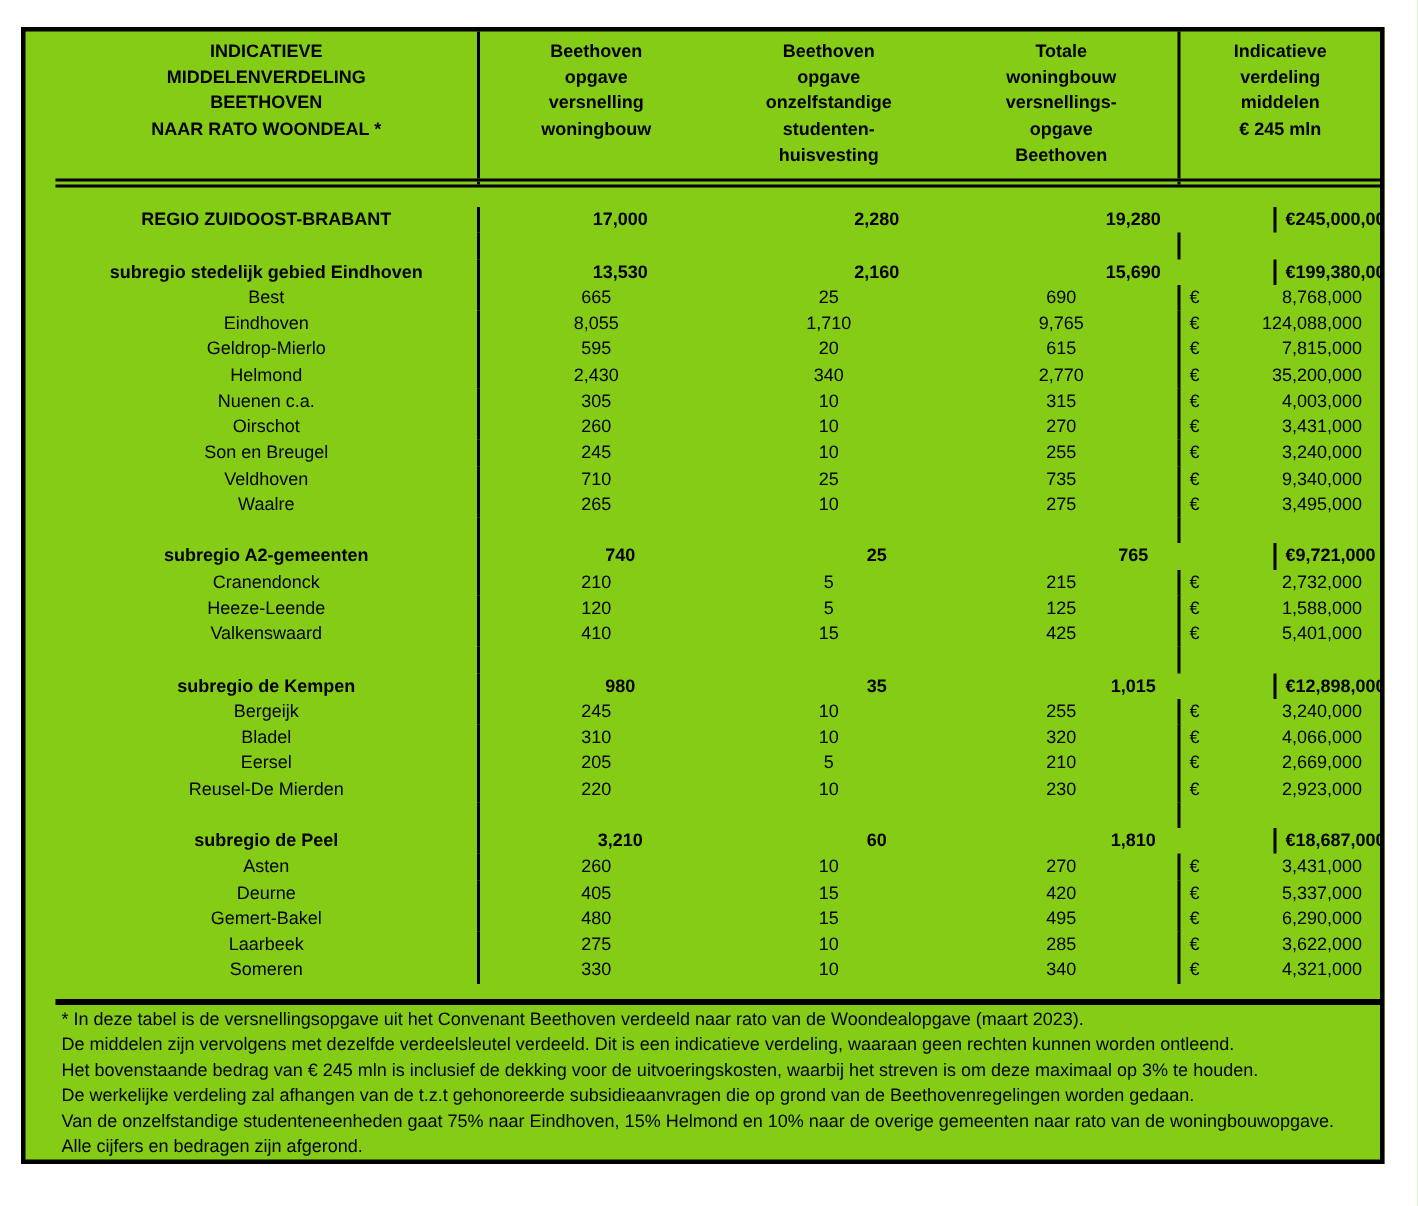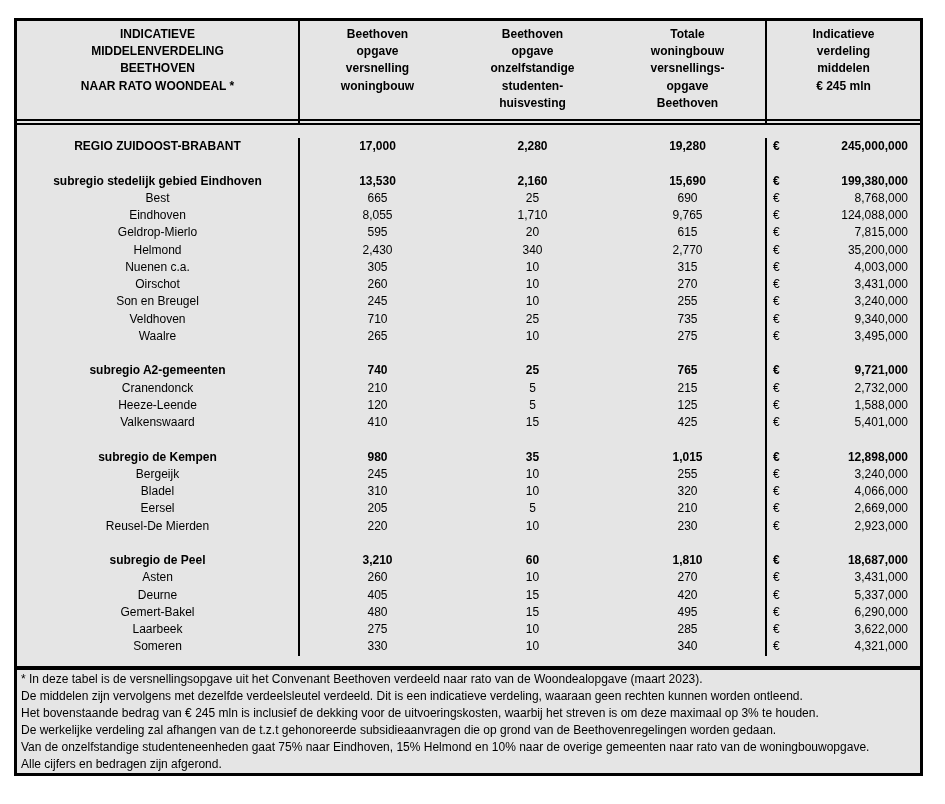--- a/index.html
+++ b/index.html
@@ -5,22 +5,22 @@
   * { margin: 0; padding: 0; box-sizing: border-box; }
   html, body { background: #ffffff; }
   body {
     width: 945px; height: 804px; position: relative;
     font-family: "Liberation Sans", "DejaVu Sans", sans-serif;
     color: #000; font-size: 12px;
   }
   .sheet {
     position: absolute; left: 14px; top: 18px;
     width: 909px; height: 758px;
-    border: 3px solid #000; background: #e5e5e5;
-    display: flex; flex-direction: column;
+    border: 3px solid #000; background: #84cc16;
+    display: flex; flex-direction: column; padding-left: 20px;
   }
   .grid5 { display: grid; grid-template-columns: 283px 155px 155px 155px 1fr; }
   .vline-r { border-right: 2px solid #000; }
   .vline-l { border-left: 2px solid #000; }
 
   
   .thead { height: 98px; }
   .hcell {
     text-align: center; font-weight: bold; padding-top: 5px;
     line-height: 17.2px; white-space: pre-line;
@@ -29,21 +29,21 @@
   .gaprow  { height: 2px; }
   .gaprow > div { height: 2px; }
 
   
   .tbody { flex: 1 1 auto; padding-top: 13px; overflow: hidden; }
   .row { height: 17.25px; align-content: center; }
   .row > div { height: 17.25px; line-height: 17.25px; }
   .row .c-label { text-align: center; }
   .row .c-num { text-align: center; }
   .row .c-euro { display: flex; justify-content: space-between; padding-left: 6px; padding-right: 12px; }
-  .row.bold { font-weight: bold; }
+  .row.bold { font-weight: bold; gap: 16px; }
 
   
   .footsep { height: 4px; background: #000; flex: 0 0 auto; }
   .tfoot { flex: 0 0 auto; padding: 1px 4px 0 4px; }
   .tfoot .fline { height: 17px; line-height: 17px; white-space: nowrap; }
 </style>
 </head>
 <body>
 
 <div class="sheet">

